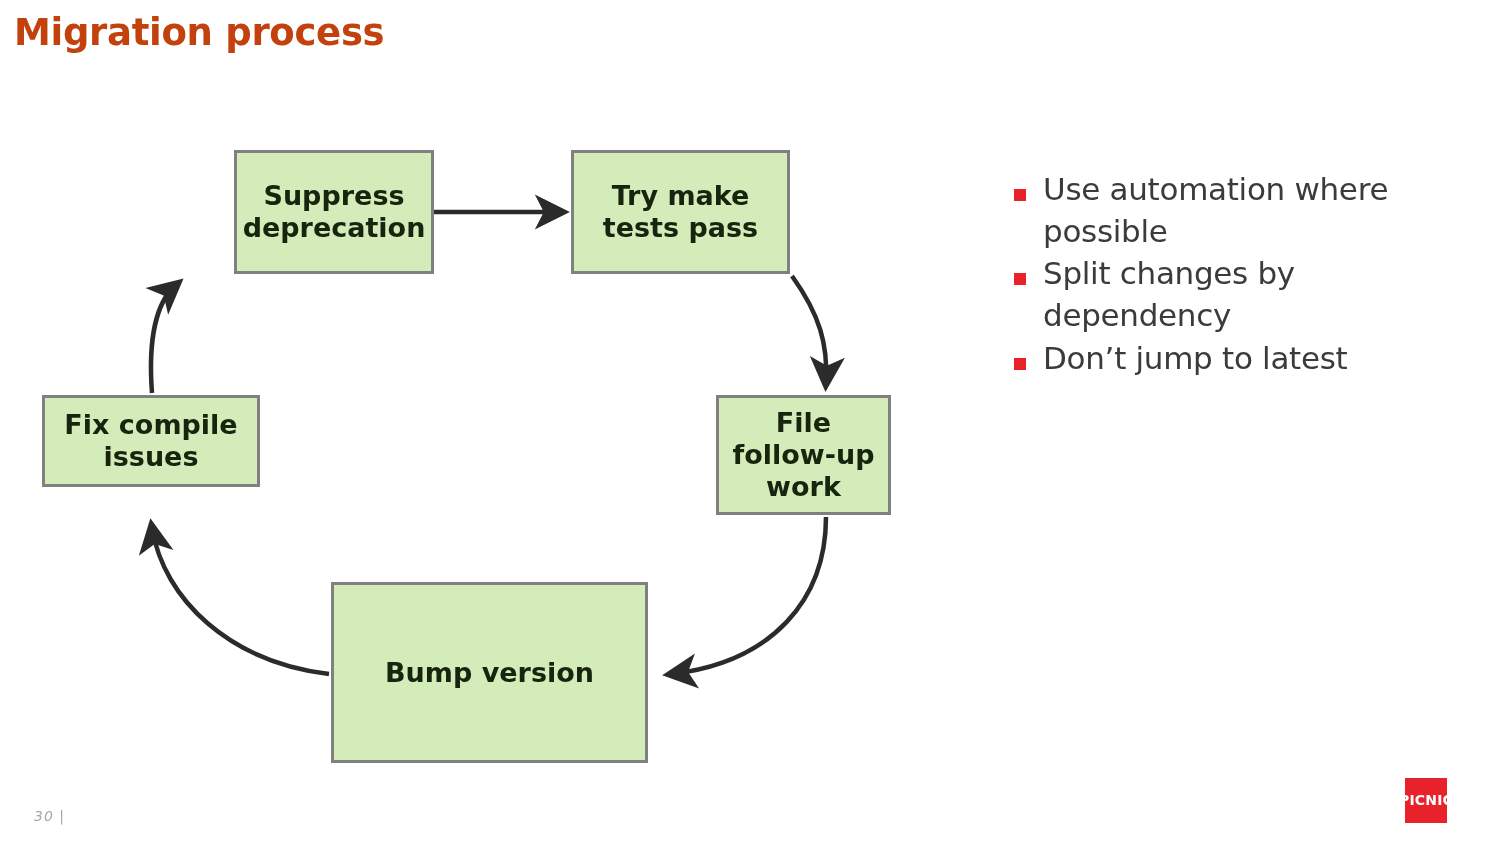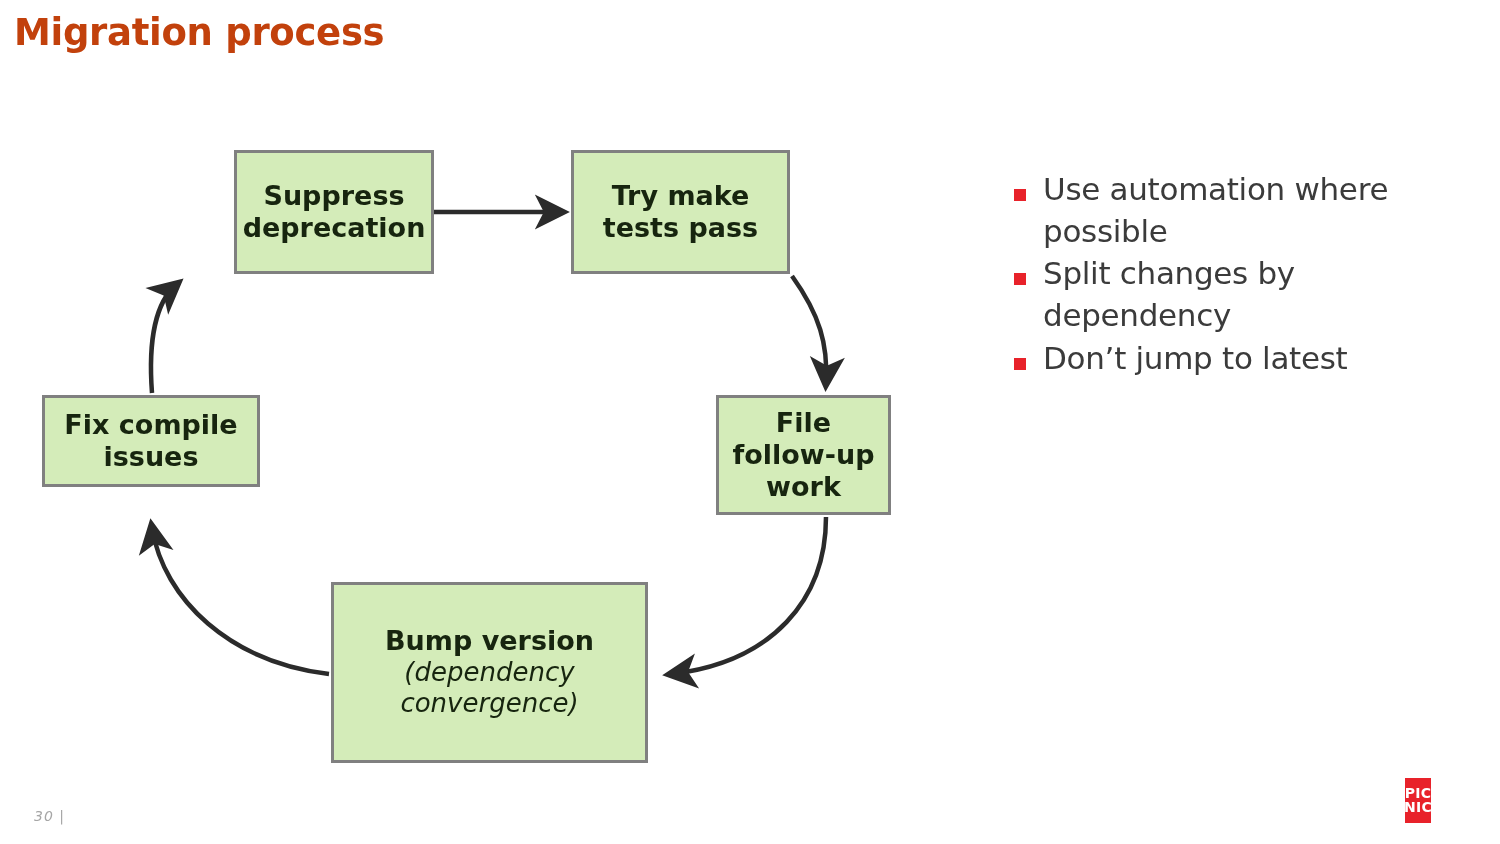--- a/index.html
+++ b/index.html
@@ -124,25 +124,25 @@
     bottom: 20px;
     font-size: 14px;
     color: #a6a6a6;
     letter-spacing: 1px;
     font-style: italic;
   }
   #logo {
     position: absolute;
     left: 1405px;
     top: 778px;
-    width: 26px;
+    width: 42px;
     height: 45px;
     background: #e8222a;
     display: flex;
-    flex-direction: column;
+    flex-direction: row;
     align-items: center;
     justify-content: center;
   }
   #logo .logo-line {
     color: #ffffff;
     font-size: 14px;
     font-weight: bold;
     line-height: 0.98;
     letter-spacing: 0.2px;
   }
@@ -181,21 +181,20 @@
     <div class="node" id="node-trytests">
       <span>Try make tests pass</span>
     </div>
 
     <div class="node" id="node-filework">
       <span>File follow-up work</span>
     </div>
 
     <div class="node" id="node-bump">
       <span>Bump version</span>
-      <span class="sub">(dependency convergence)</span>
     </div>
 
     <div class="node" id="node-fixcompile">
       <span>Fix compile issues</span>
     </div>
 
   </div>
 
   <div id="bullet-list">
     <div class="bullet-row">

